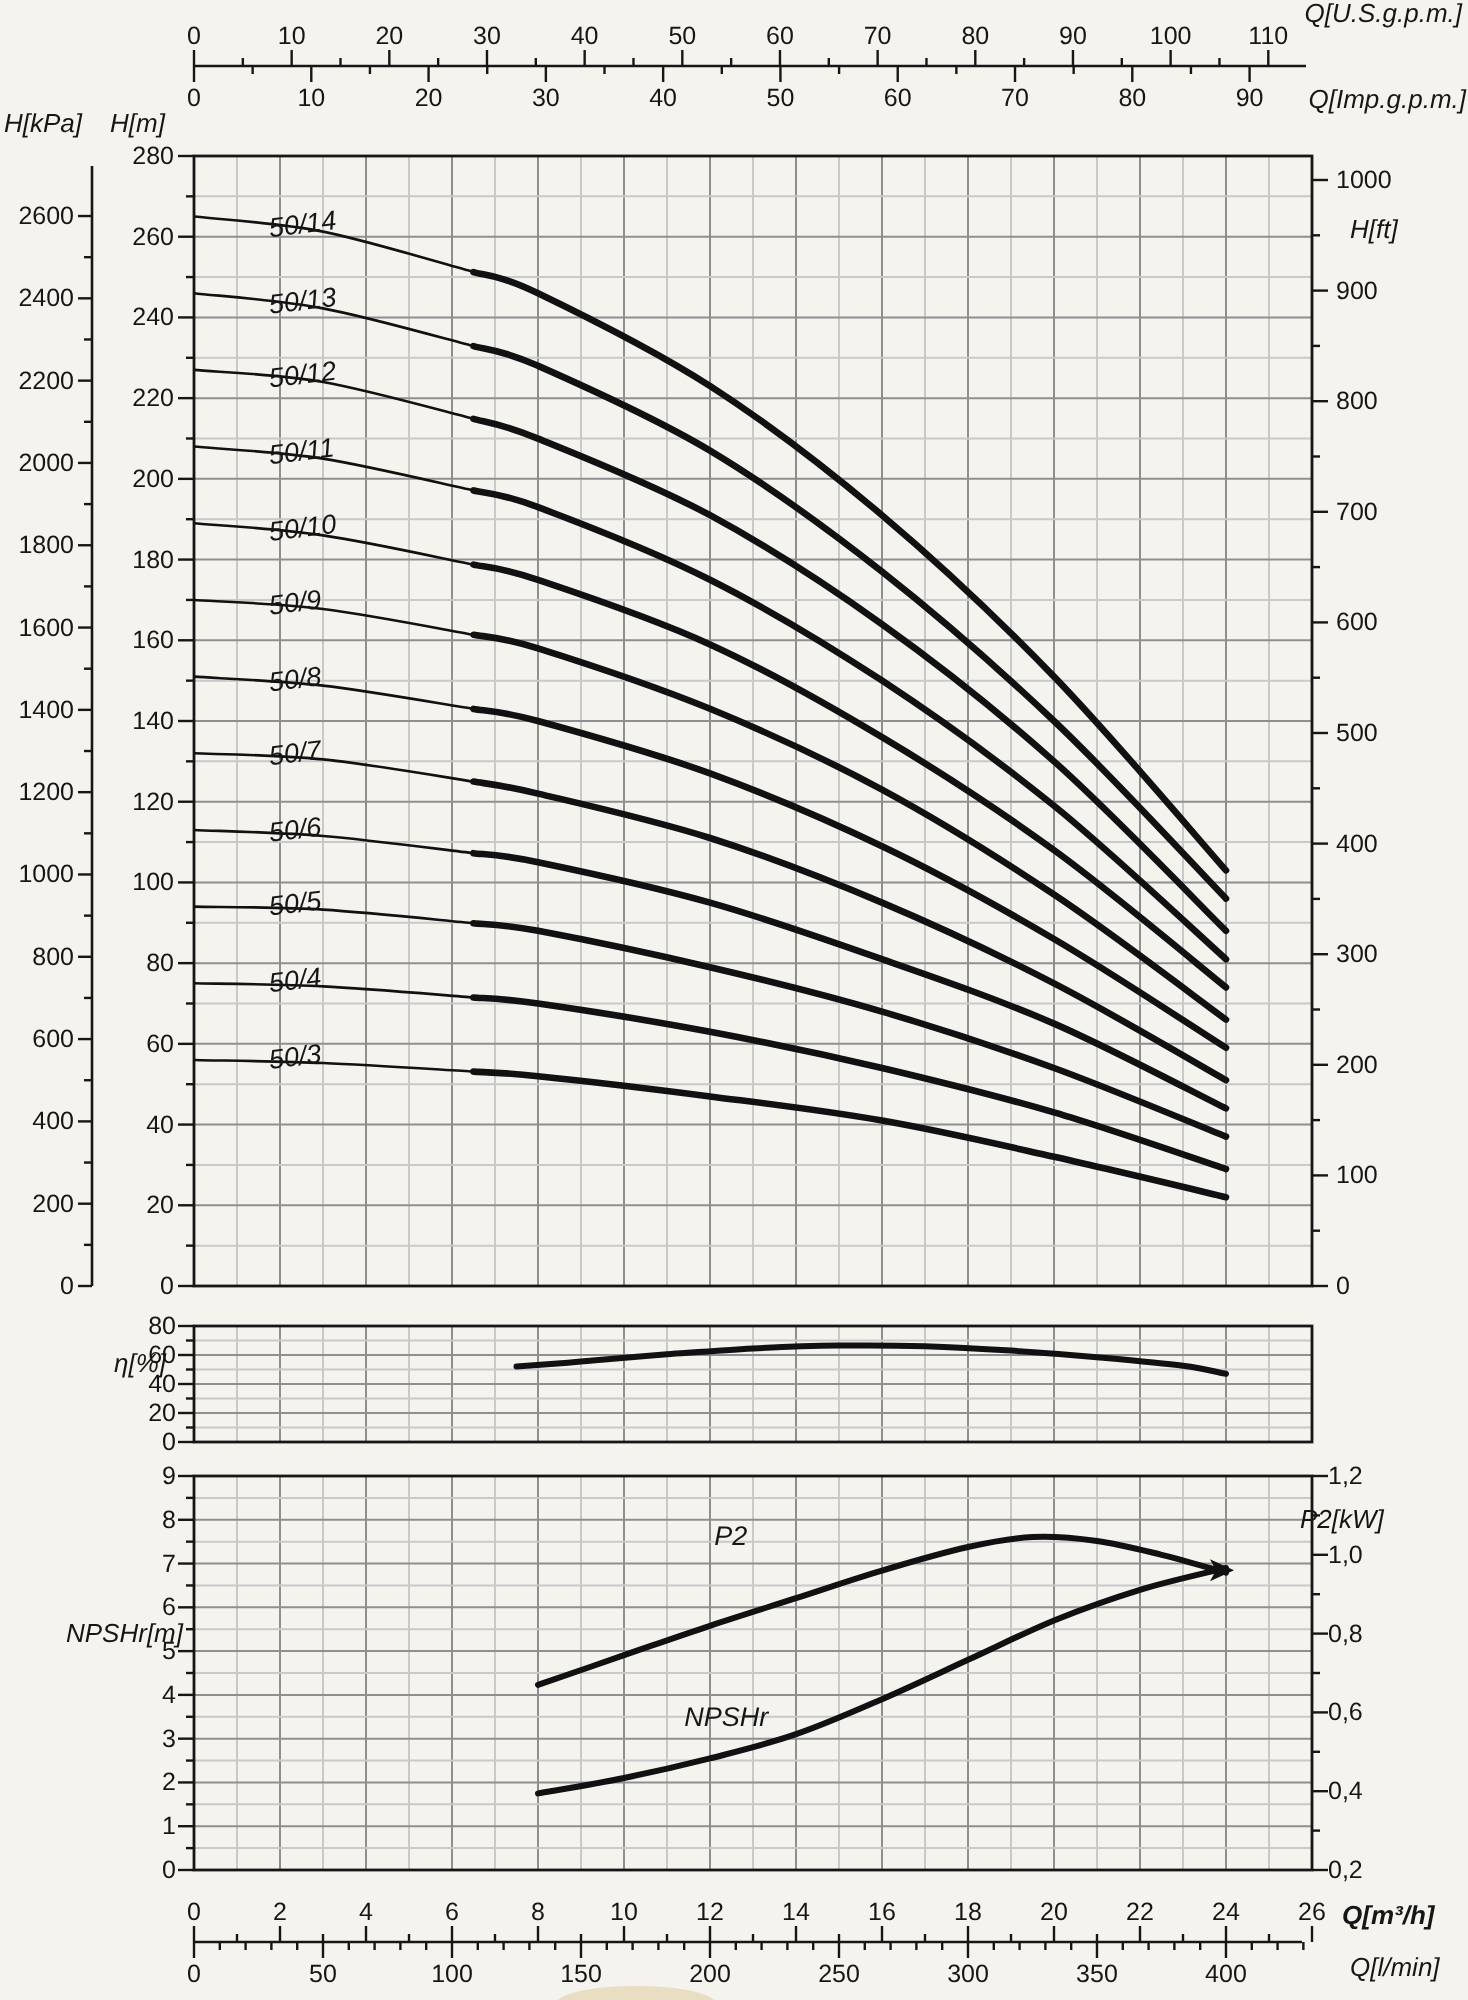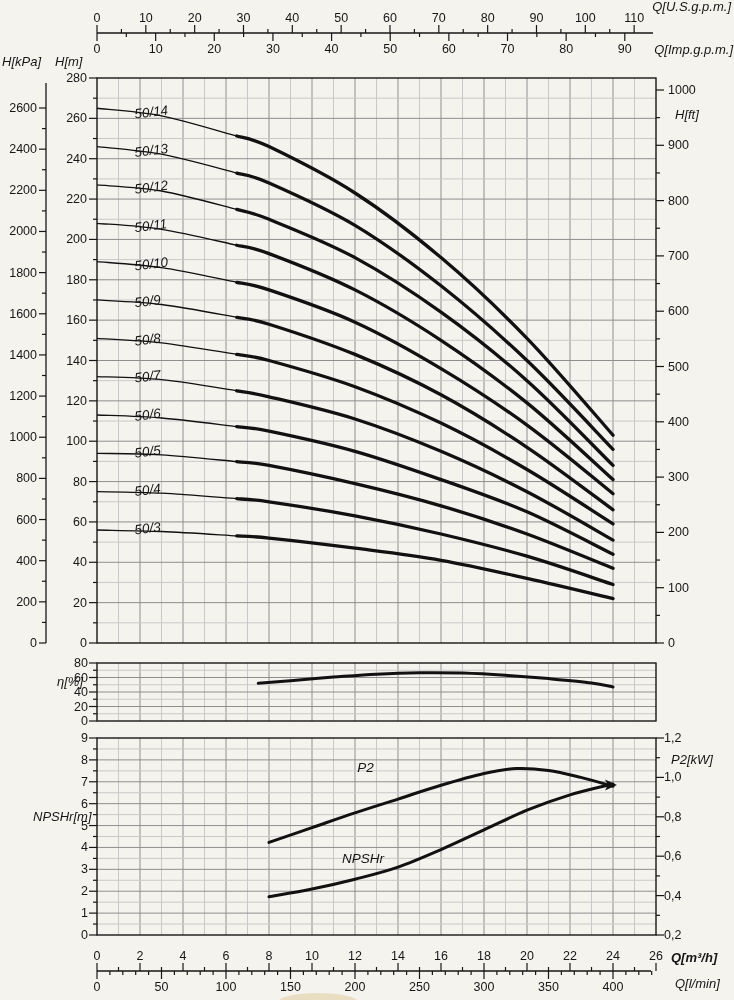--- a/index.html
+++ b/index.html
@@ -567,15 +567,15 @@
     </g>
   </svg>
 
 <div class="ulabel" style="left:2px;top:55px;text-align:right;">H[kPa]</div>
 <div class="ulabel" style="left:55px;top:55px;font-style:italic;">H[m]</div>
 <div class="ulabel right-anchored" style="right:3px;top:0px;">Q[U.S.g.p.m.]</div>
 <div class="ulabel right-anchored" style="right:1px;top:43px;">Q[Imp.g.p.m.]</div>
 <div class="ulabel" style="left:675px;top:108px;font-style:italic;">H[ft]</div>
 <div class="ulabel" style="left:57px;top:675px;">η[%]</div>
 <div class="ulabel" style="left:6px;top:810px;margin-left:27px;">NPSHr[m]</div>
-<div class="ulabel" style="left:671px;top:753px;">P2[kW]</div>
+<div class="ulabel" style="left:650px;top:753px;">P2[kW]</div>
 <div class="ulabel" style="left:671px;top:951px;font-weight:bold;">Q[m³/h]</div>
 <div class="ulabel" style="left:675px;top:977px;">Q[l/min]</div>
 
 </body></html>

